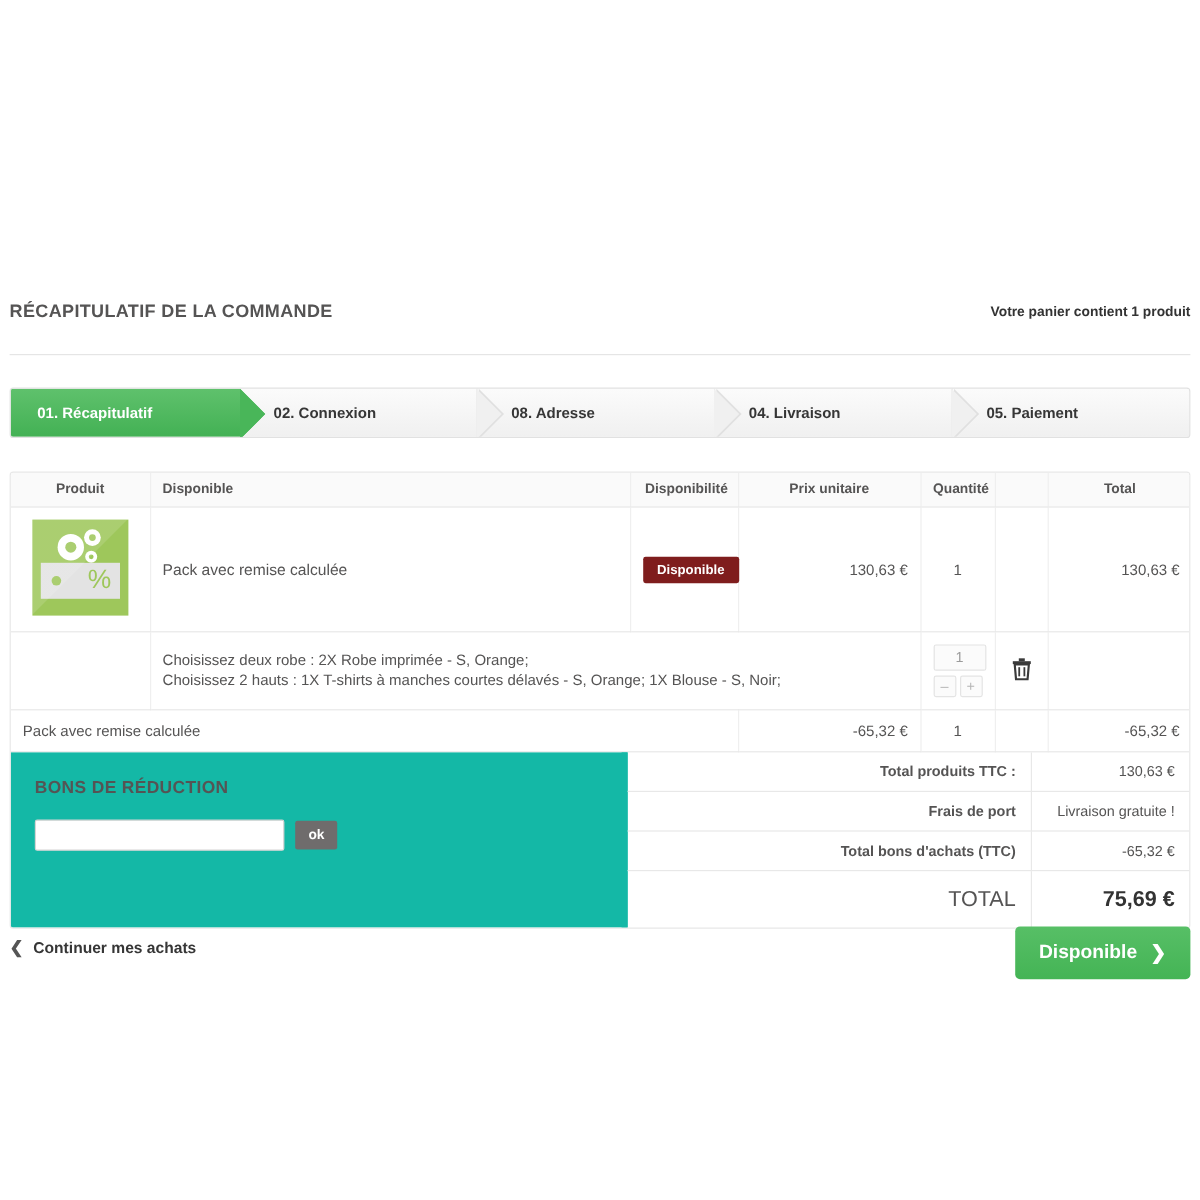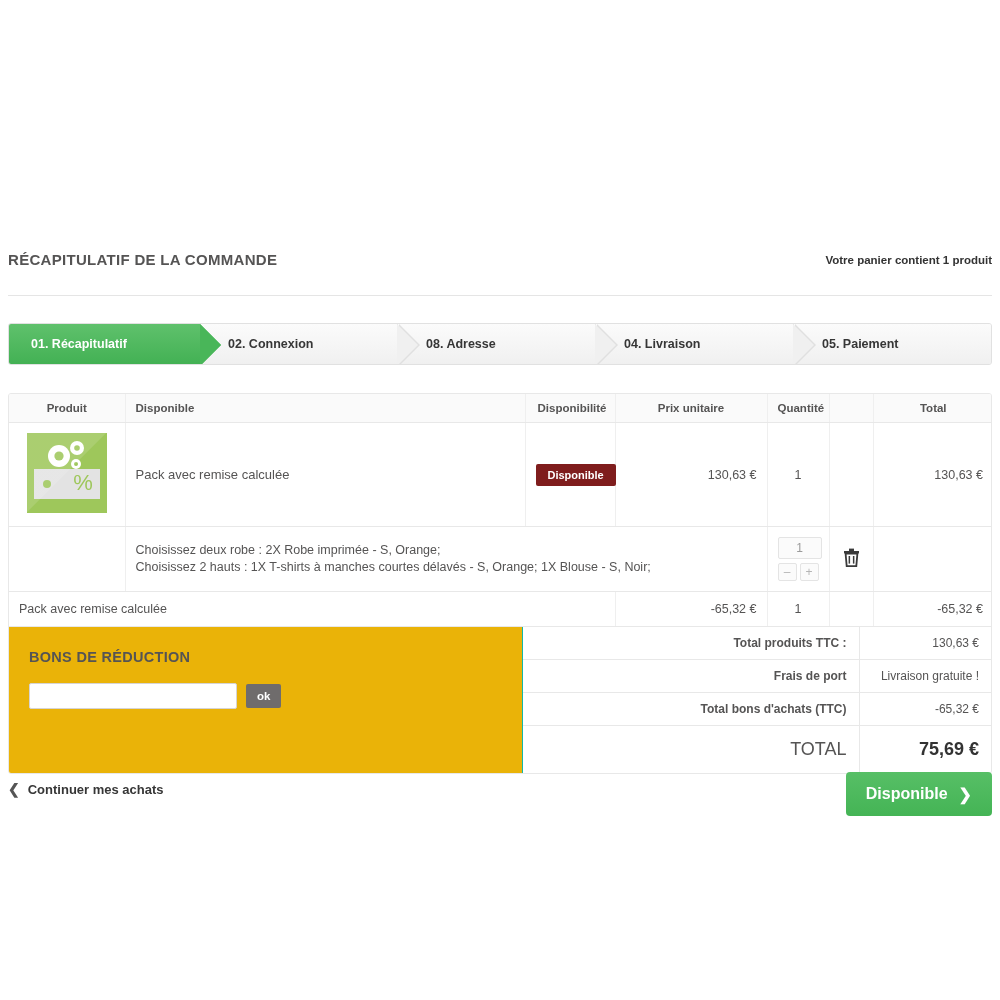--- a/index.html
+++ b/index.html
@@ -186,22 +186,22 @@
   }
   .td-delete { text-align: center; }
   .trash { display: inline-block; }
 
   .discount-row td { font-size: 11.5px; padding: 7px 10px; }
 
   
   .bottom-wrap { display: flex; }
   .coupon {
     width: 514px;
-    background: #eab308;
-    border-right: 1px solid #14b8a6;
+    background: #14b8a6;
+    border-right: 5px solid #14b8a6;
     padding: 22px 20px 30px 20px;
     min-height: 144px;
   }
   .coupon h3 {
     margin: 0 0 18px 0;
     font-size: 14.5px; font-weight: bold; color: #555454; letter-spacing: .3px;
   }
   .coupon-form { display: flex; align-items: center; }
   .coupon-input {
     width: 208px; height: 26px;

